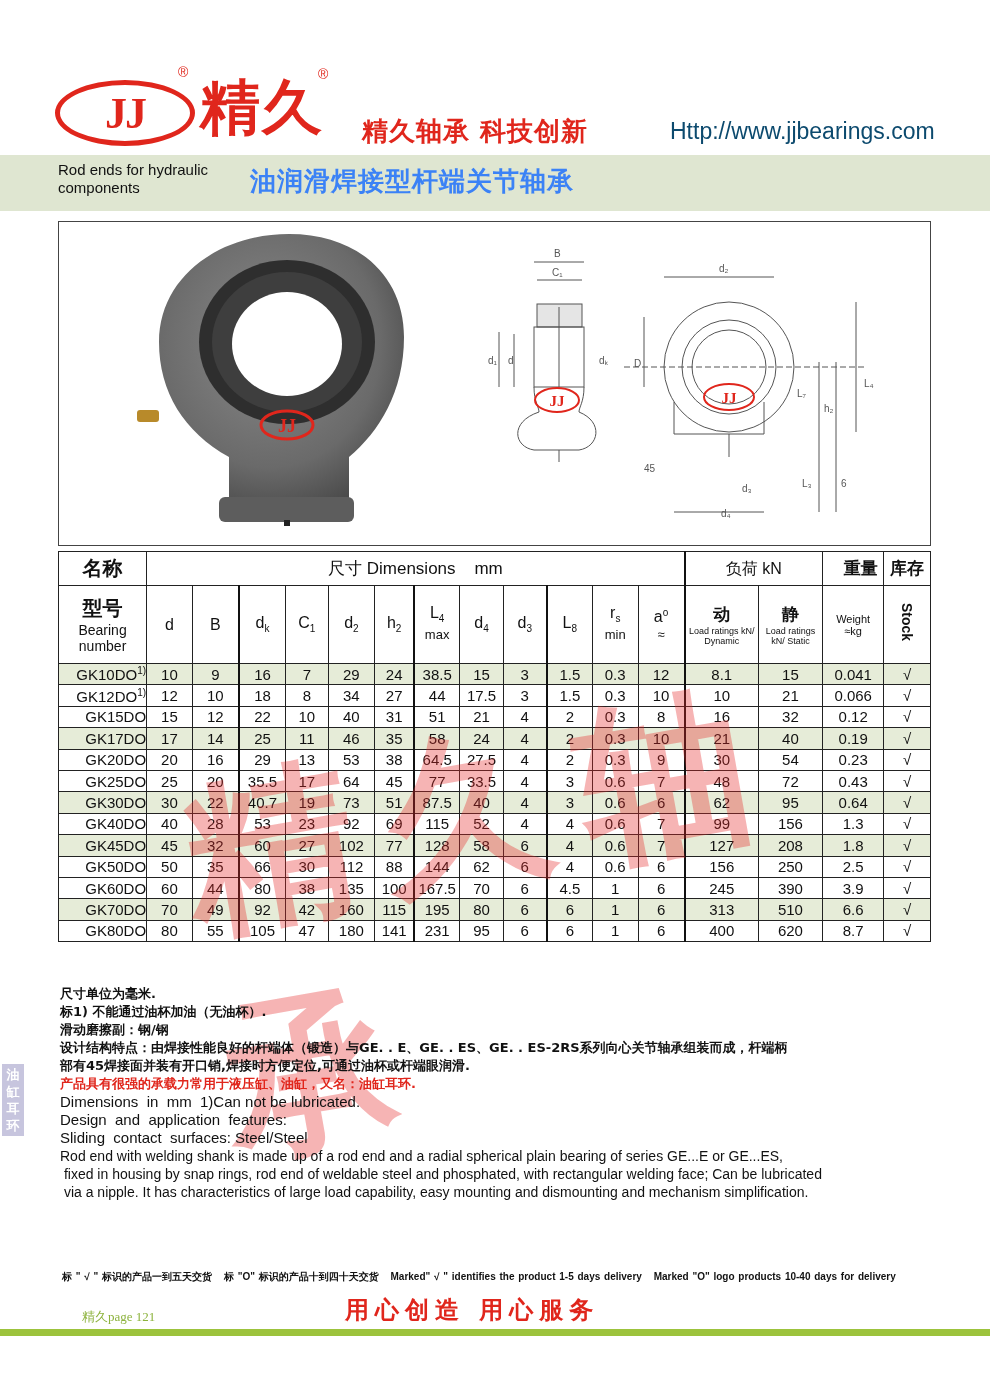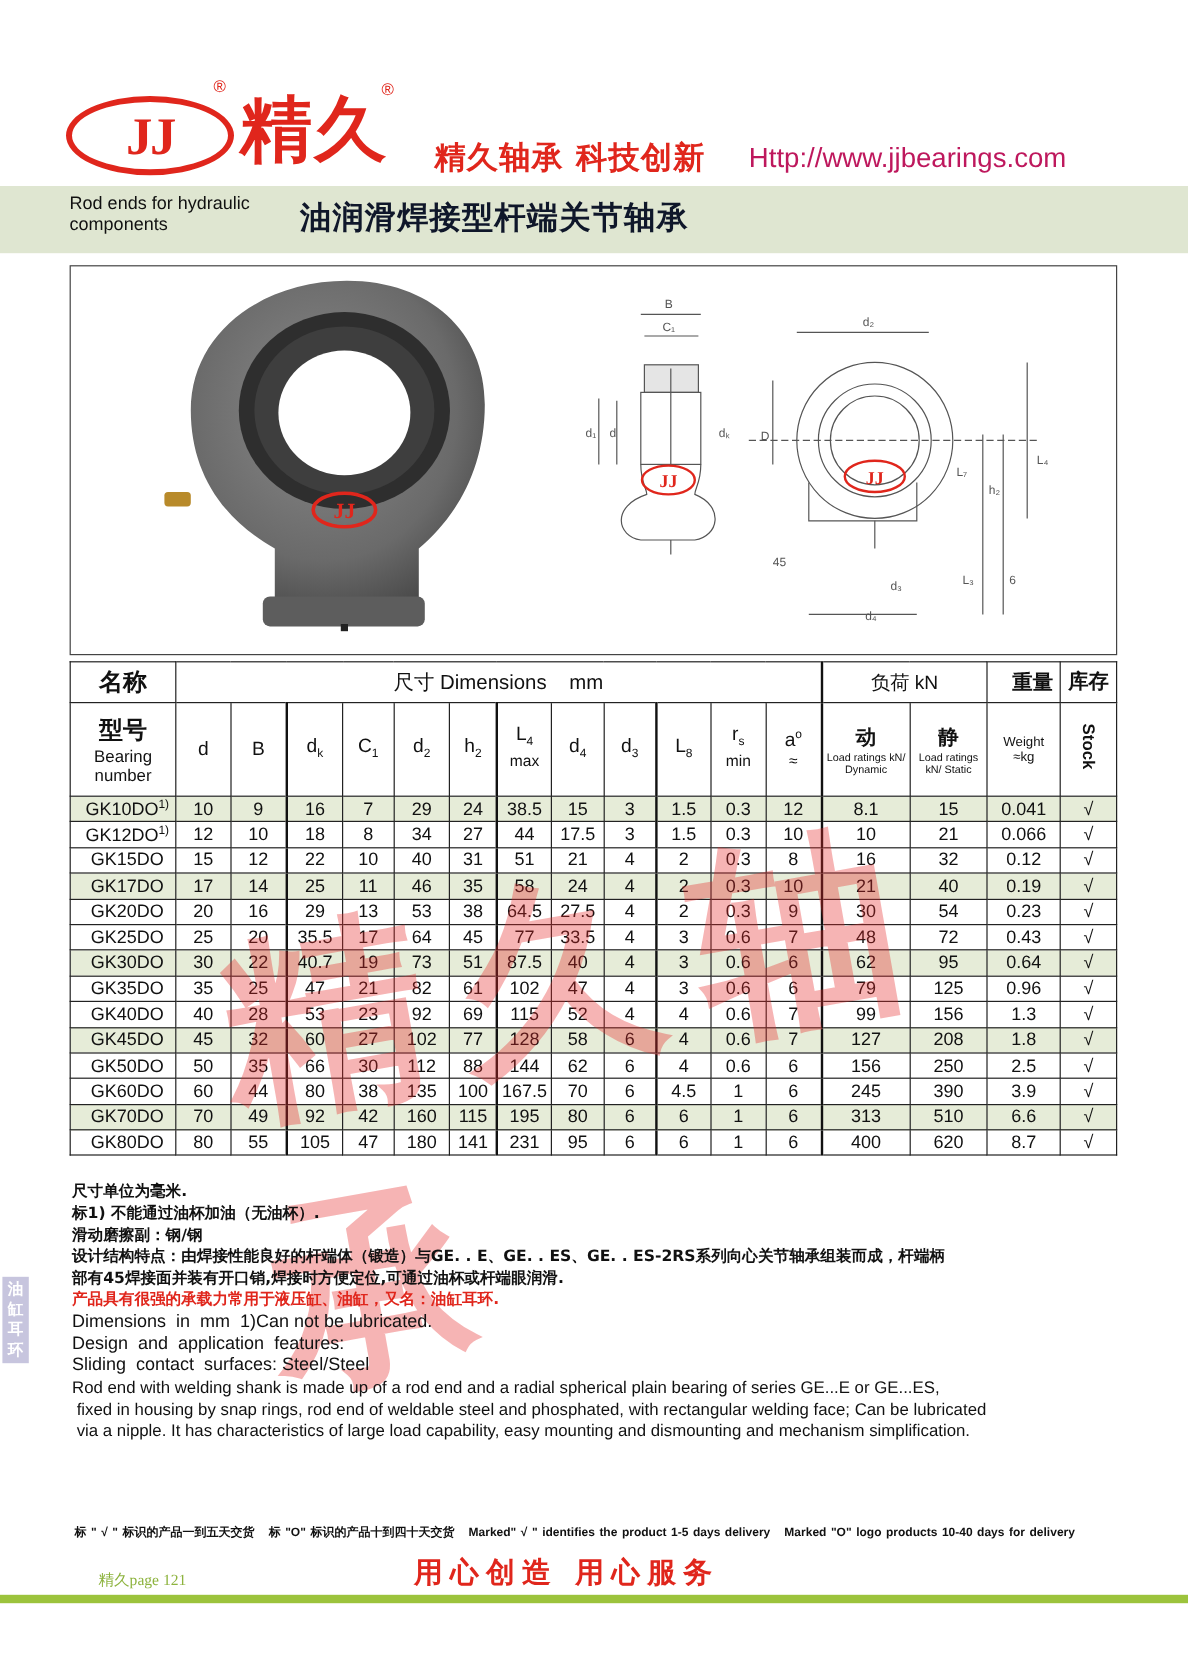--- a/index.html
+++ b/index.html
@@ -5,39 +5,39 @@
   * { box-sizing: border-box; margin: 0; padding: 0; }
   html, body { width: 990px; height: 1400px; background: #ffffff; overflow: hidden; }
   body { position: relative; font-family: "Liberation Sans", "DejaVu Sans", sans-serif; color: #111; }
 
   
   .logo-oval { position: absolute; left: 55px; top: 80px; width: 140px; height: 66px; border: 5px solid #e0261c; border-radius: 50%; display: flex; align-items: center; justify-content: center; }
   .logo-jj { font-family: "Liberation Serif", "DejaVu Serif", serif; font-weight: bold; font-size: 44px; color: #e0261c; letter-spacing: -2px; }
   .reg { position: absolute; font-size: 14px; color: #e0261c; }
   .brand-cn { position: absolute; left: 200px; top: 68px; font-family: "DejaVu Serif", serif; font-weight: bold; font-size: 60px; color: #e0261c; letter-spacing: 2px; }
   .slogan { position: absolute; left: 362px; top: 114px; font-family: "DejaVu Sans", sans-serif; font-weight: bold; font-size: 26px; color: #e0261c; letter-spacing: 1px; }
-  .site-url { position: absolute; left: 624px; top: 118px; font-family: "Liberation Sans", sans-serif; font-size: 23px; color: #be185d; }
+  .site-url { position: absolute; left: 670px; top: 118px; font-family: "Liberation Sans", sans-serif; font-size: 23px; color: #0c4a6e; }
 
   .title-band { position: absolute; left: 0; top: 155px; width: 990px; height: 56px; background: #dfe6d1; }
   .title-en { position: absolute; left: 58px; top: 161px; font-size: 15px; line-height: 18px; color: #111; }
-  .title-cn { position: absolute; left: 250px; top: 164px; font-family: Liberation Sans, sans-serif; font-weight: bold; font-size: 26px; color: #0f172a; letter-spacing: 1px; }
+  .title-cn { position: absolute; left: 250px; top: 164px; font-family: Liberation Sans, sans-serif; font-weight: bold; font-size: 26px; color: #3b82f6; letter-spacing: 1px; }
 
   
   .img-frame { position: absolute; left: 58px; top: 221px; width: 873px; height: 325px; border: 1px solid #444; background: #fff; }
   .photo { position: absolute; left: 0; top: 0; width: 425px; height: 323px; }
   .drawing { position: absolute; left: 425px; top: 0; width: 446px; height: 323px; }
 
   
   .spec-table { position: absolute; left: 58px; top: 551px; width: 873px; border-collapse: collapse; table-layout: fixed; }
   .spec-table td, .spec-table th { border: 1px solid #222; text-align: center; vertical-align: middle; font-weight: normal; padding: 0; }
   .spec-table .h1 td, .spec-table .h1 th { height: 34px; font-size: 19px; }
   .spec-table .h2 th { height: 78px; font-size: 16px; }
   .spec-table tbody td { height: 21.4px; font-size: 15px; }
   .spec-table tbody tr.alt td { background: #e6ecd8; }
-  .spec-table .name-cell { text-align: center; padding-left: 7px; }
+  .spec-table .name-cell { text-align: right; padding-left: 7px; }
   .spec-table .thick-l { border-left: 2px solid #111; }
   .h-cn { font-family: "DejaVu Sans", sans-serif; font-weight: bold; font-size: 20px; }
   .h-small { font-size: 9px; line-height: 10px; display: block; }
   .h-cn-small { font-family: "DejaVu Sans", sans-serif; font-weight: bold; font-size: 17px; display: block; }
   .stock-vert { writing-mode: vertical-rl; font-weight: bold; font-size: 14px; }
   .stock-cn { font-family: "DejaVu Sans", sans-serif; font-weight: bold; font-size: 17px; line-height: 17px; display: block; }
   sub, sup { font-size: 10px; }
   .check { font-size: 13px; }
 
   
@@ -331,39 +331,20 @@
         <td>4</td>
         <td class="thick-l">3</td>
         <td>0.6</td>
         <td>6</td>
         <td class="thick-l">62</td>
         <td>95</td>
         <td>0.64</td>
         <td class="check">√</td>
       </tr>
       <tr>
-        <td class="name-cell"><span>GK35DO</span></td>
-        <td>35</td>
-        <td>25</td>
-        <td class="thick-l">47</td>
-        <td>21</td>
-        <td>82</td>
-        <td>61</td>
-        <td class="thick-l">102</td>
-        <td>47</td>
-        <td>4</td>
-        <td class="thick-l">3</td>
-        <td>0.6</td>
-        <td>6</td>
-        <td class="thick-l">79</td>
-        <td>125</td>
-        <td>0.96</td>
-        <td class="check">√</td>
-      </tr>
-      <tr>
         <td class="name-cell"><span>GK40DO</span></td>
         <td>40</td>
         <td>28</td>
         <td class="thick-l">53</td>
         <td>23</td>
         <td>92</td>
         <td>69</td>
         <td class="thick-l">115</td>
         <td>52</td>
         <td>4</td>

